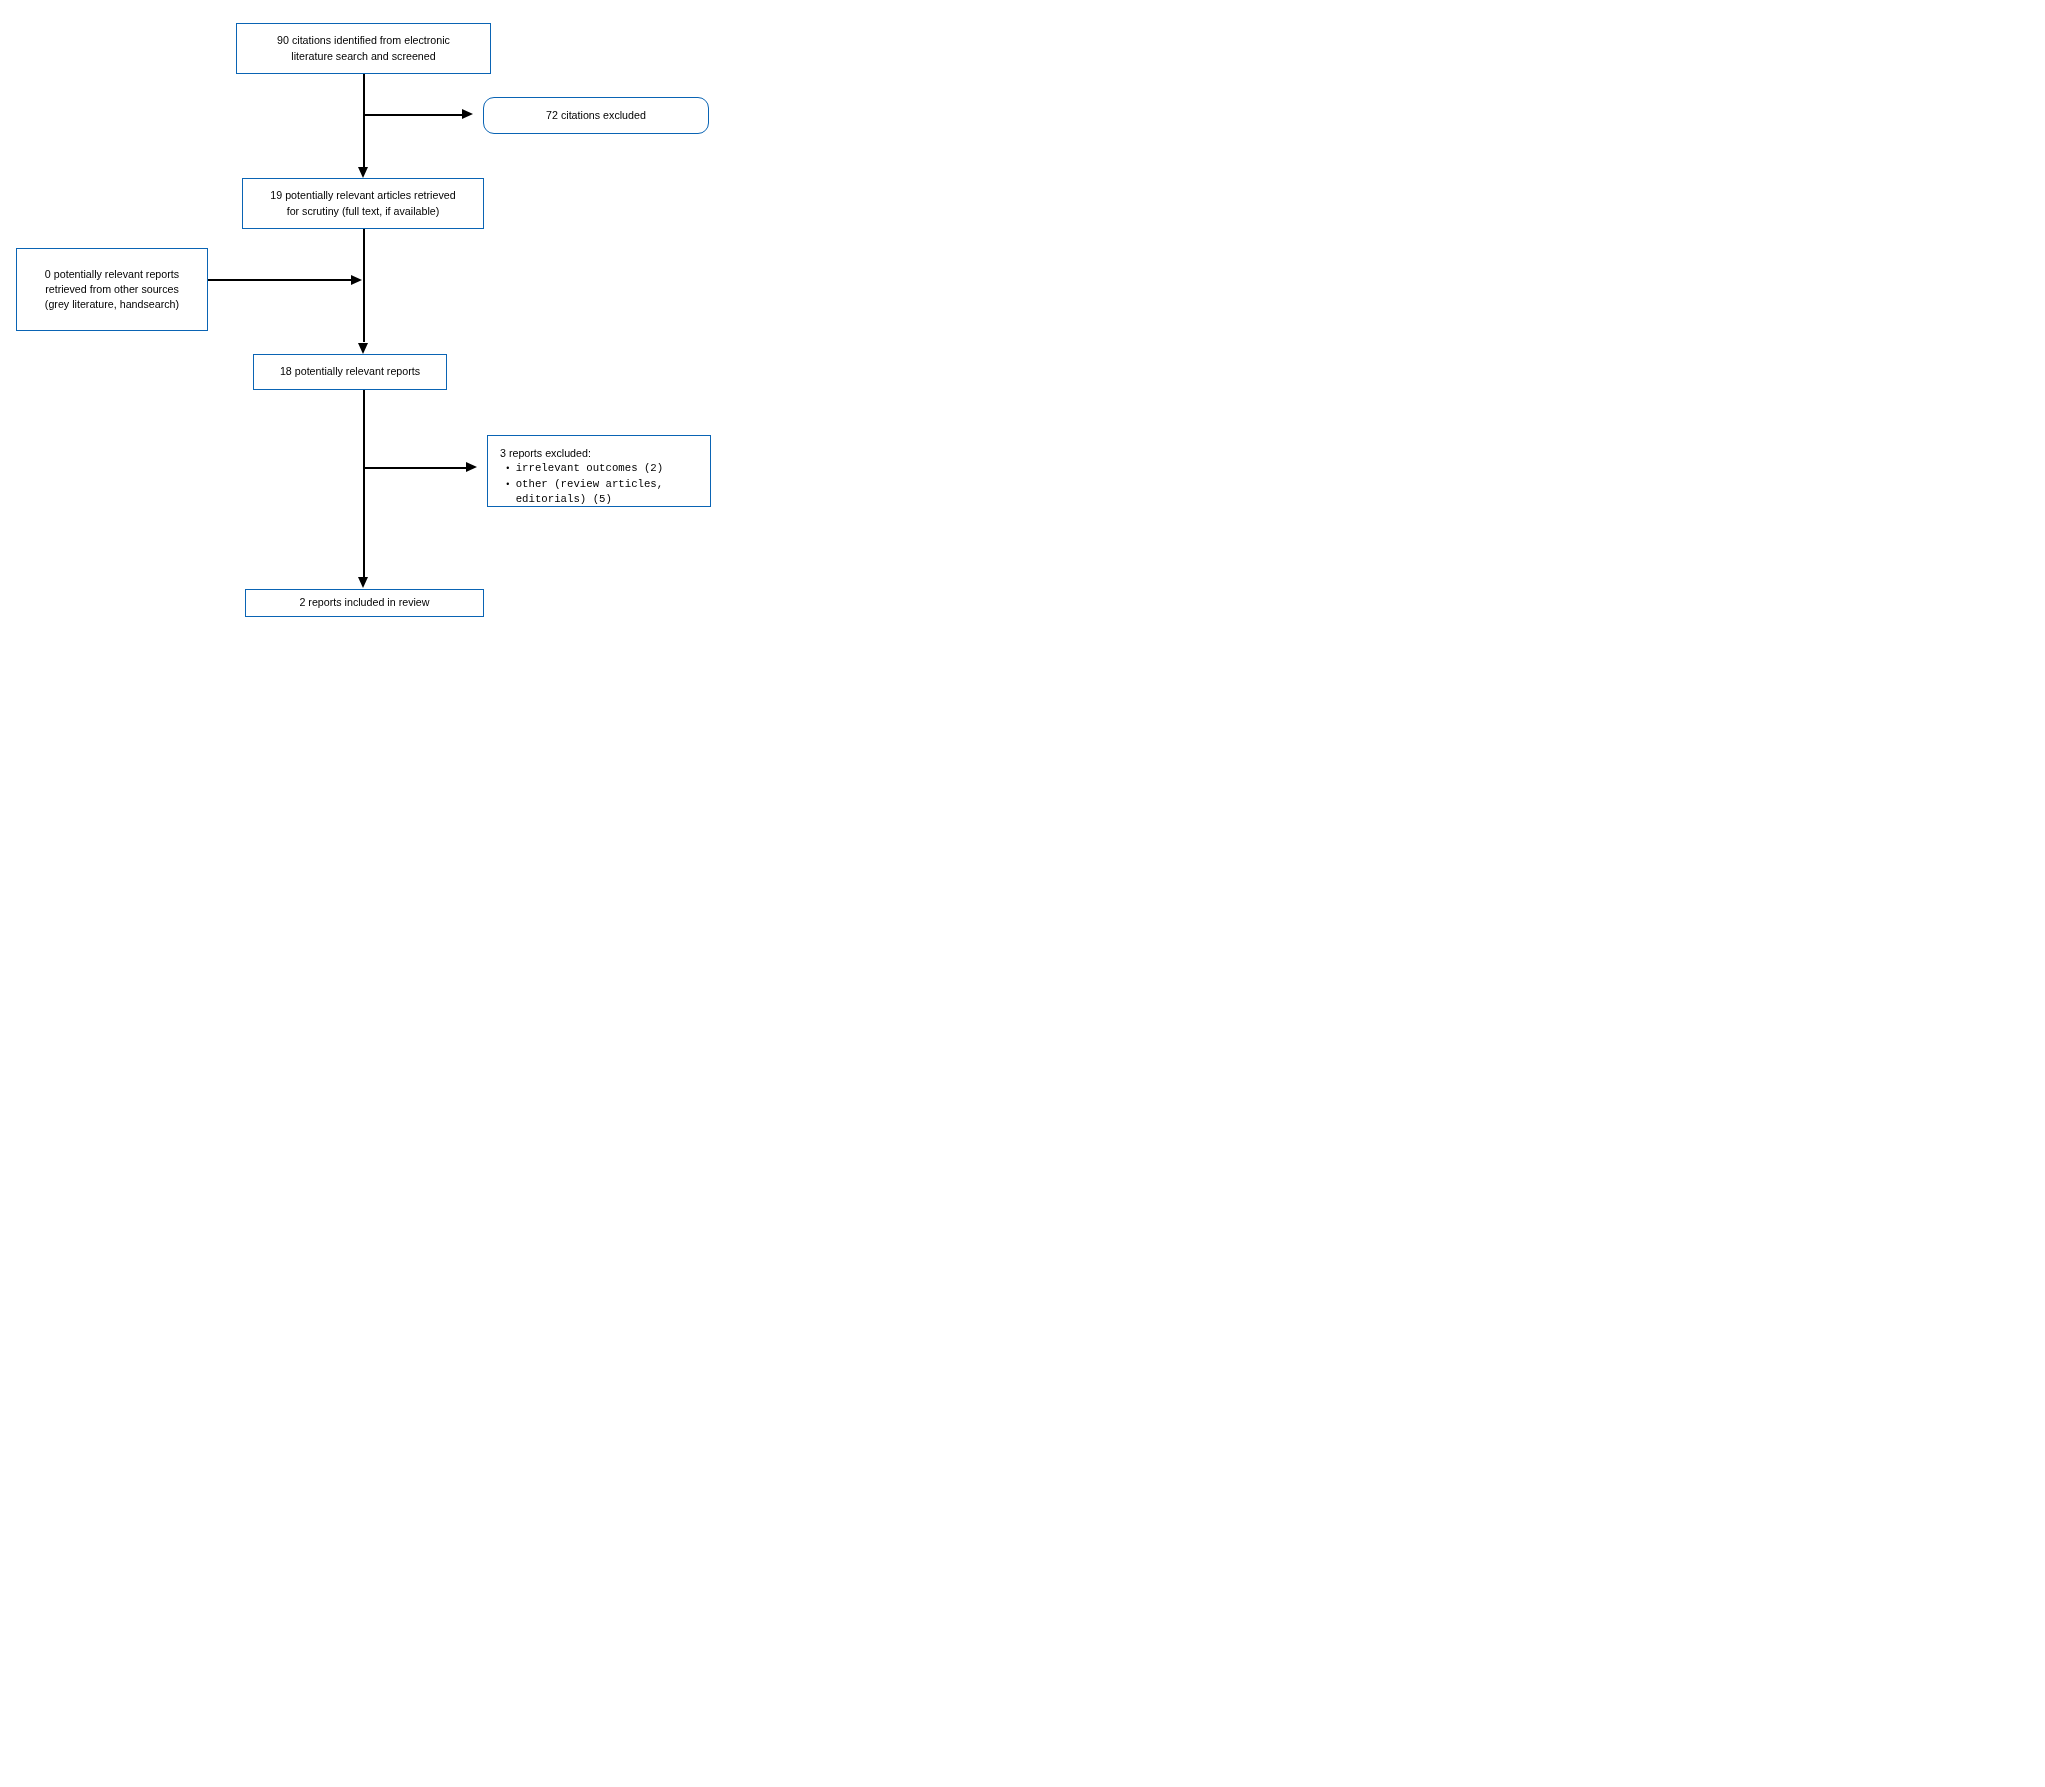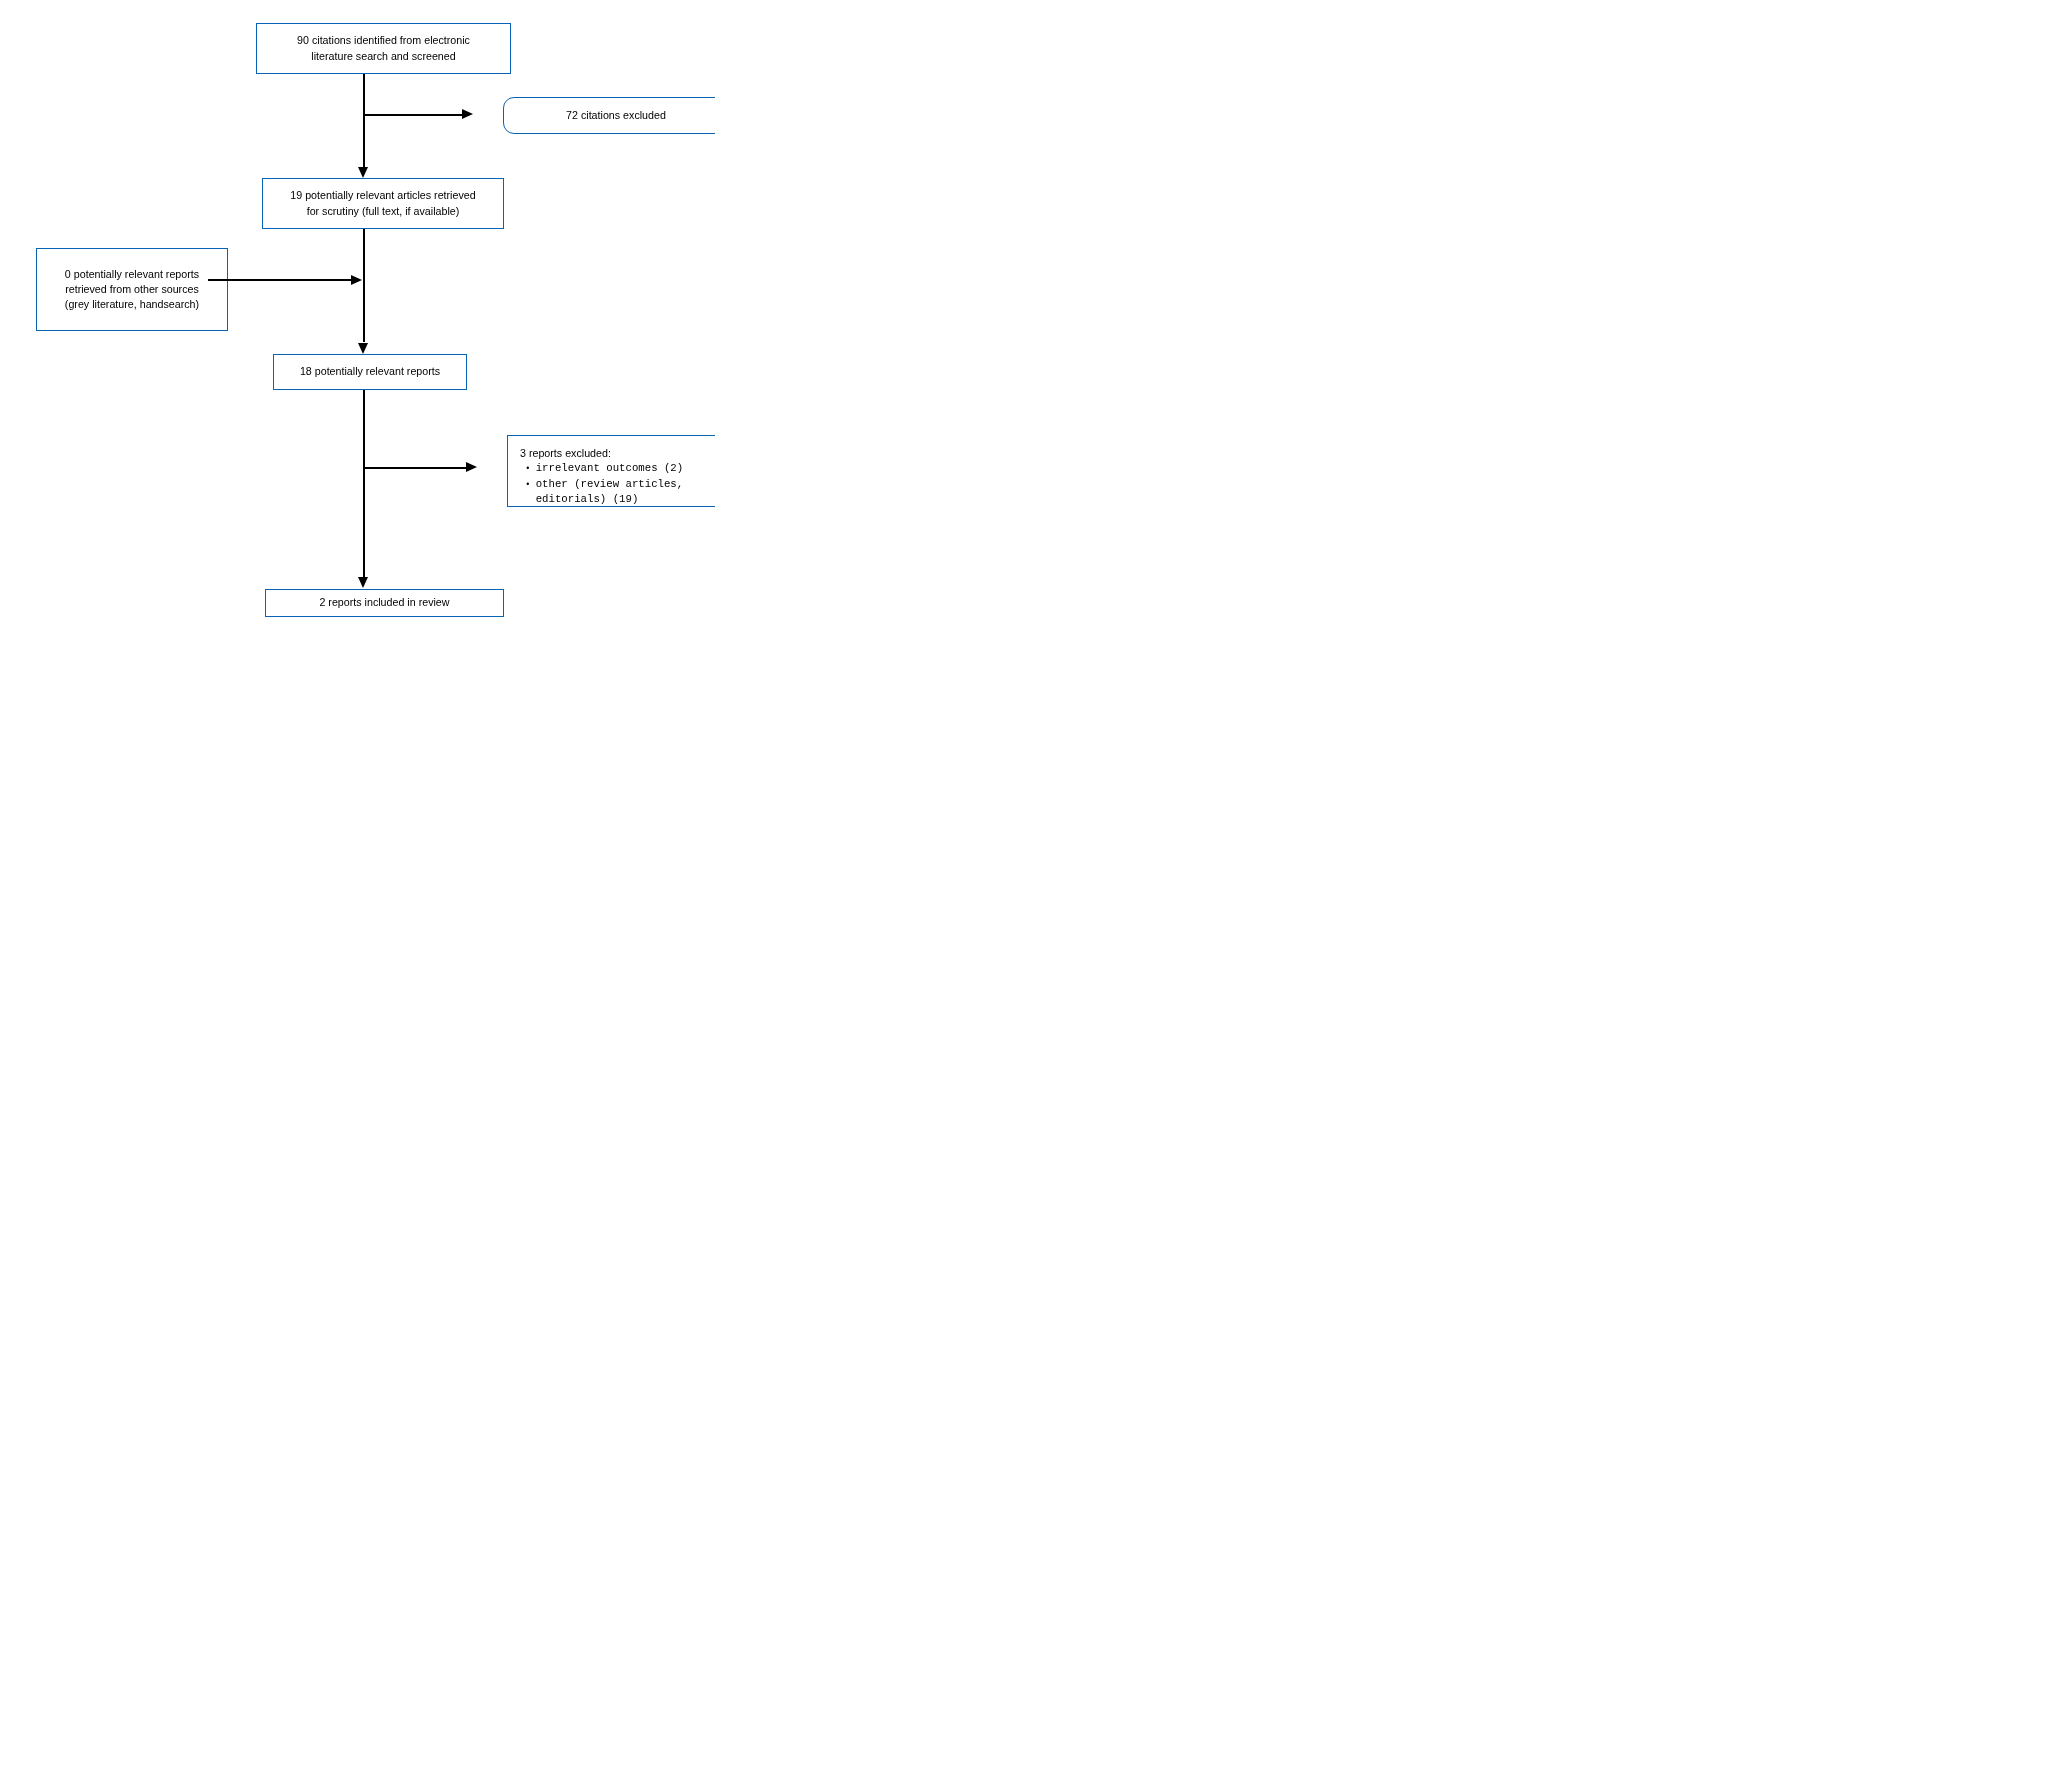--- a/index.html
+++ b/index.html
@@ -18,21 +18,20 @@
   .box {
     position: absolute;
     background: var(--fill-color, #fff);
     border: 1.9px solid var(--border-color, #0A64B4);
     display: flex;
     align-items: center;
     justify-content: center;
     text-align: center;
     font-size: 10.7px;
     line-height: 15.3px;
-    margin-left: 20px;
   }
   .box .txt {
     display: block;
     padding: 0 7.4px;
     white-space: pre-line;
   }
   .box.list {
     display: block;
     text-align: left;
     padding: 10.2px 6.5px 0 12px;
@@ -108,21 +107,21 @@
   <div class="ah right" style="left:466px; top:462px;"></div>
 
   <div class="box list" style="left:487px; top:435px; width:224px; height:72px;">
     <div>3 reports excluded:</div>
     <div class="bullet-row">
       <span class="dot">•</span>
       <span class="bullet-text">irrelevant outcomes (2)</span>
     </div>
     <div class="bullet-row">
       <span class="dot">•</span>
-      <span class="bullet-text">other (review articles, editorials) (19)</span>
+      <span class="bullet-text">other (review articles, editorials) (5)</span>
     </div>
   </div>
 
   <div class="box" style="left:245px; top:589px; width:239px; height:28px;">
     <span class="txt">2 reports included in review</span>
   </div>
 
 </div>
 
 

